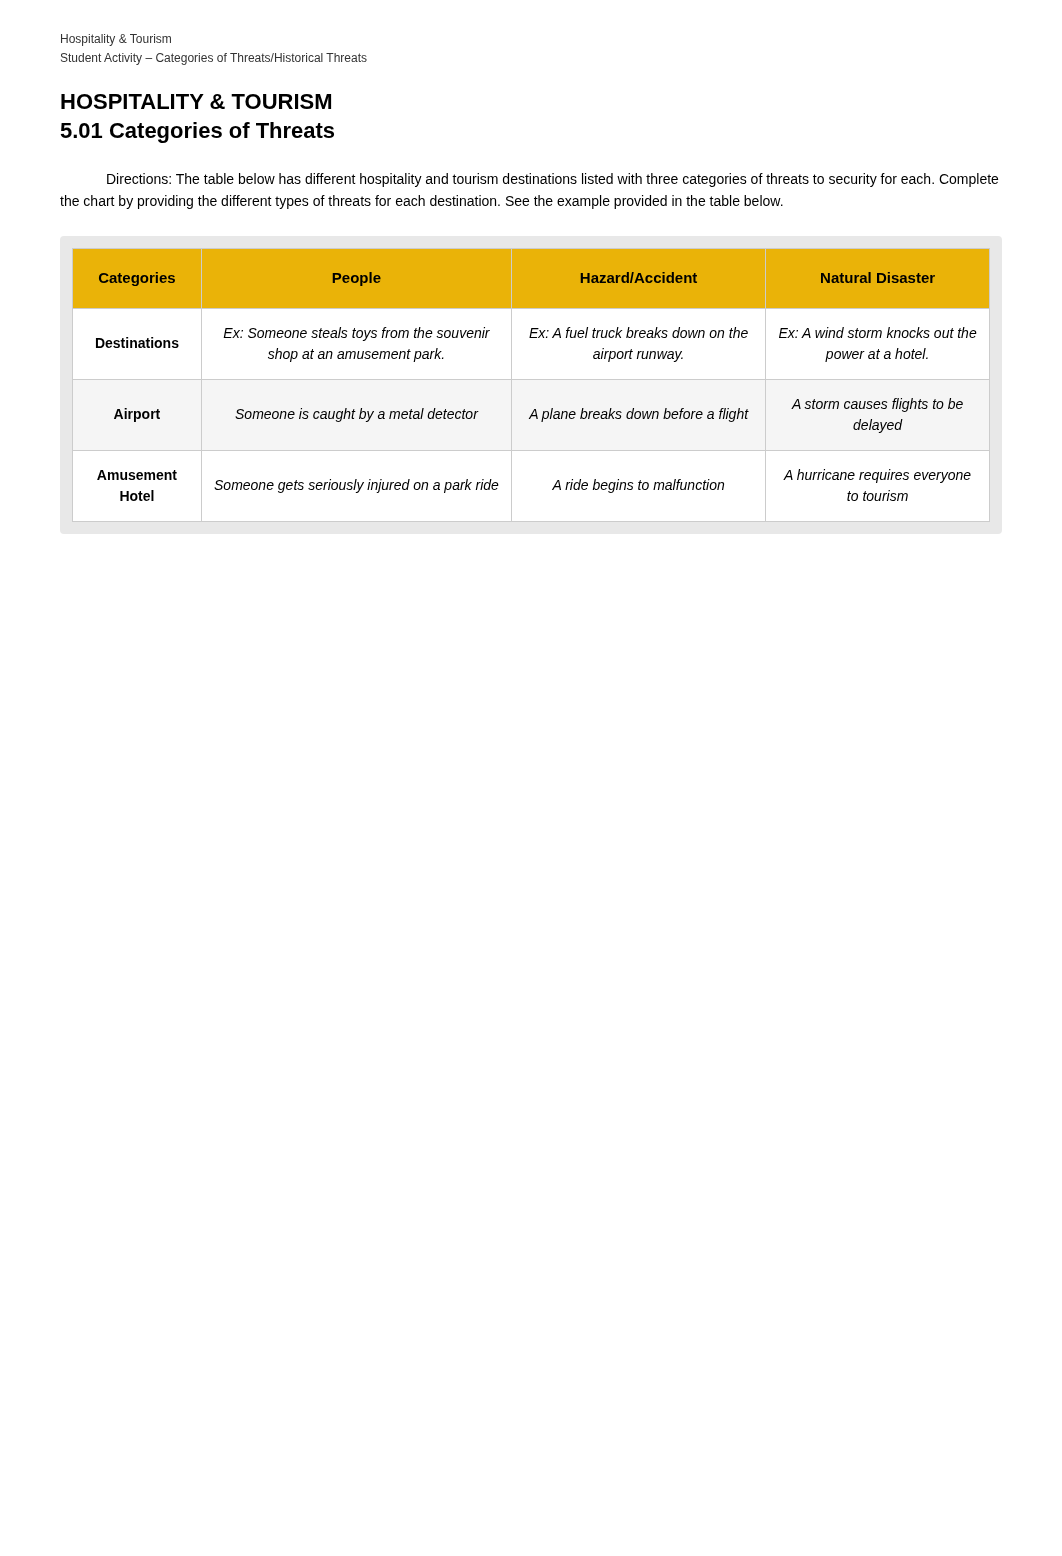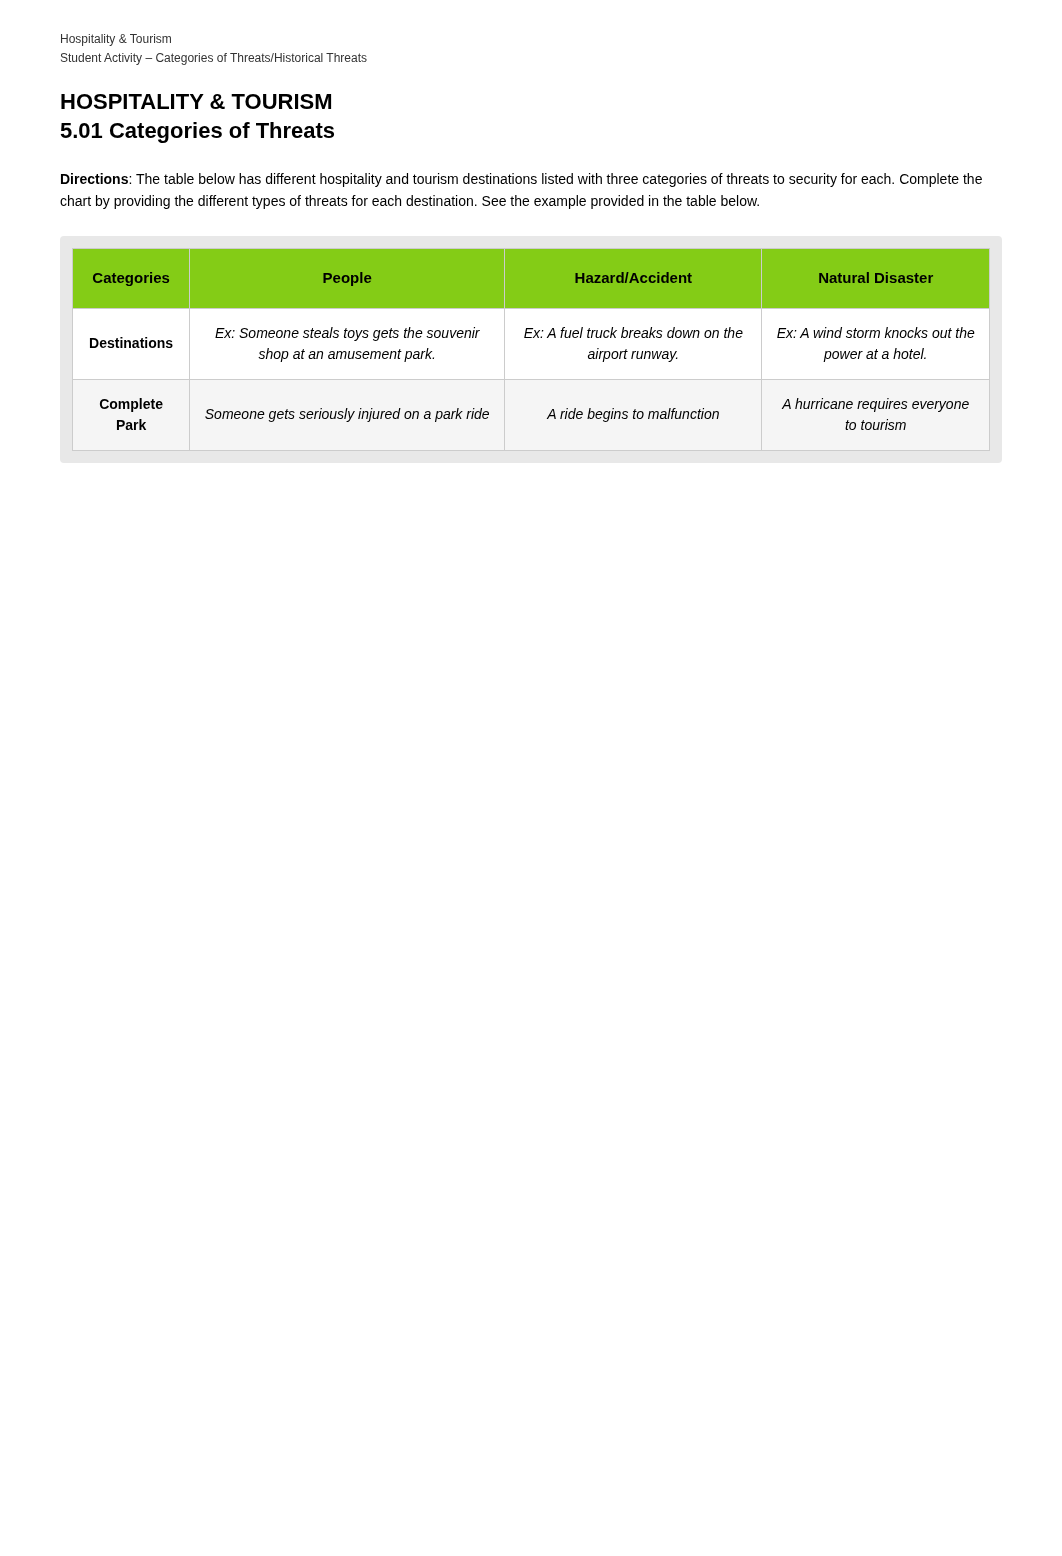--- a/index.html
+++ b/index.html
@@ -22,41 +22,42 @@
       font-weight: bold;
       margin-bottom: 6px;
       line-height: 1.3;
     }
     .directions {
       font-size: 14px;
       margin-bottom: 24px;
       line-height: 1.6;
     }
     .directions strong {
-      font-weight: bold;
+      font-weight: normal;
+      margin-left: 46px;
     }
     .table-wrapper {
       background: #e8e8e8;
       border-radius: 4px;
       padding: 12px;
     }
     table {
       width: 100%;
       border-collapse: collapse;
       background: #fff;
     }
     th, td {
       border: 1px solid #ccc;
       padding: 14px 12px;
       text-align: center;
       vertical-align: middle;
       line-height: 1.5;
     }
     thead th {
-      background: #84cc16;
+      background: #eab308;
       font-weight: bold;
       font-size: 15px;
       padding: 18px 12px;
     }
     tbody tr:nth-child(even) {
       background: #f5f5f5;
     }
     tbody tr:nth-child(odd) {
       background: #fff;
     }
@@ -97,26 +98,32 @@
       <tr>
         <th>Categories</th>
         <th>People</th>
         <th>Hazard/Accident</th>
         <th>Natural Disaster</th>
       </tr>
     </thead>
     <tbody id="table-body">
     <tr>
           <td class="row-header">Destinations</td>
-          <td class="cell-content">Ex: Someone steals toys gets the souvenir shop at an amusement park.</td>
+          <td class="cell-content">Ex: Someone steals toys from the souvenir shop at an amusement park.</td>
           <td class="cell-content">Ex: A fuel truck breaks down on the airport runway.</td>
           <td class="cell-content">Ex: A wind storm knocks out the power at a hotel.</td>
         </tr>
         <tr>
-          <td class="row-header">Complete Park</td>
+          <td class="row-header">Airport</td>
+          <td class="cell-content">Someone is caught by a metal detector</td>
+          <td class="cell-content">A plane breaks down before a flight</td>
+          <td class="cell-content">A storm causes flights to be delayed</td>
+        </tr>
+        <tr>
+          <td class="row-header">Amusement Hotel</td>
           <td class="cell-content">Someone gets seriously injured on a park ride</td>
           <td class="cell-content">A ride begins to malfunction</td>
           <td class="cell-content">A hurricane requires everyone to tourism</td>
         </tr>
       </tbody>
   </table>
 </div>
 
 
 

